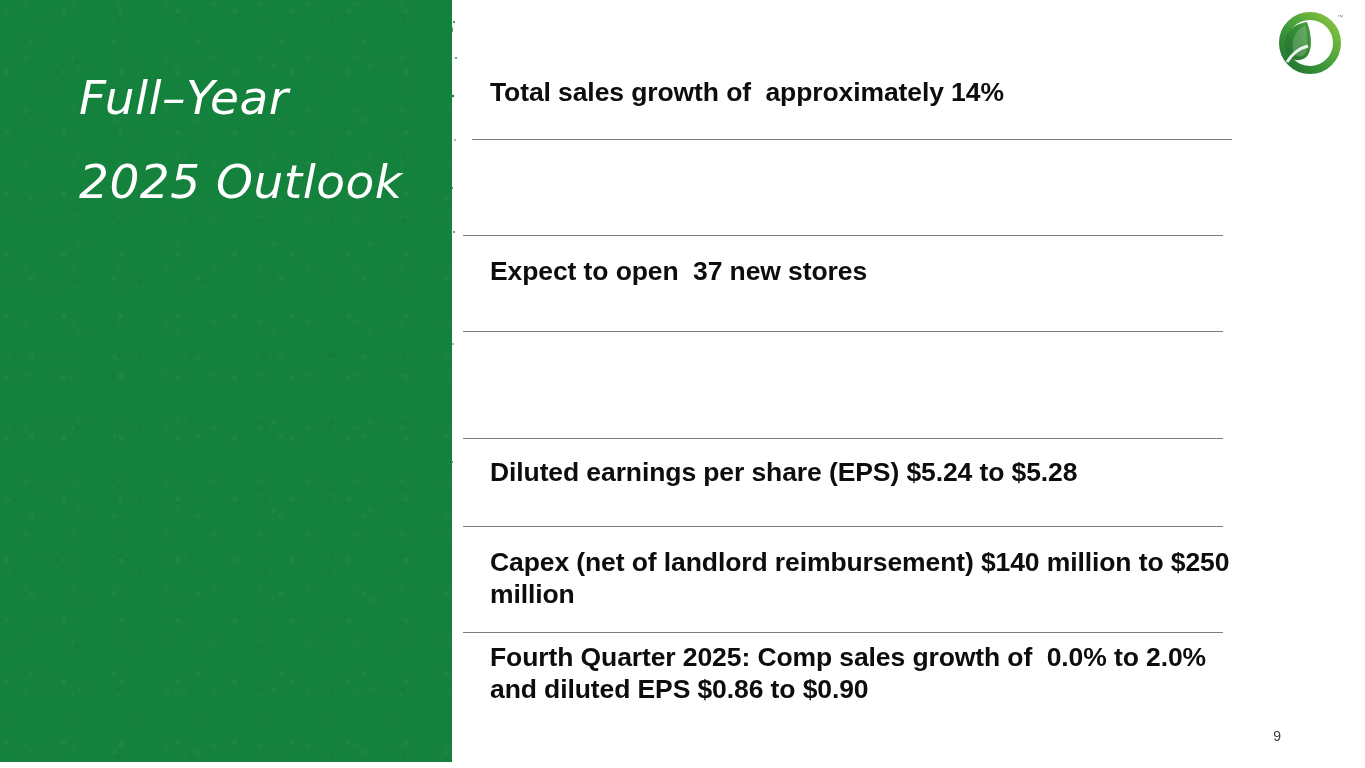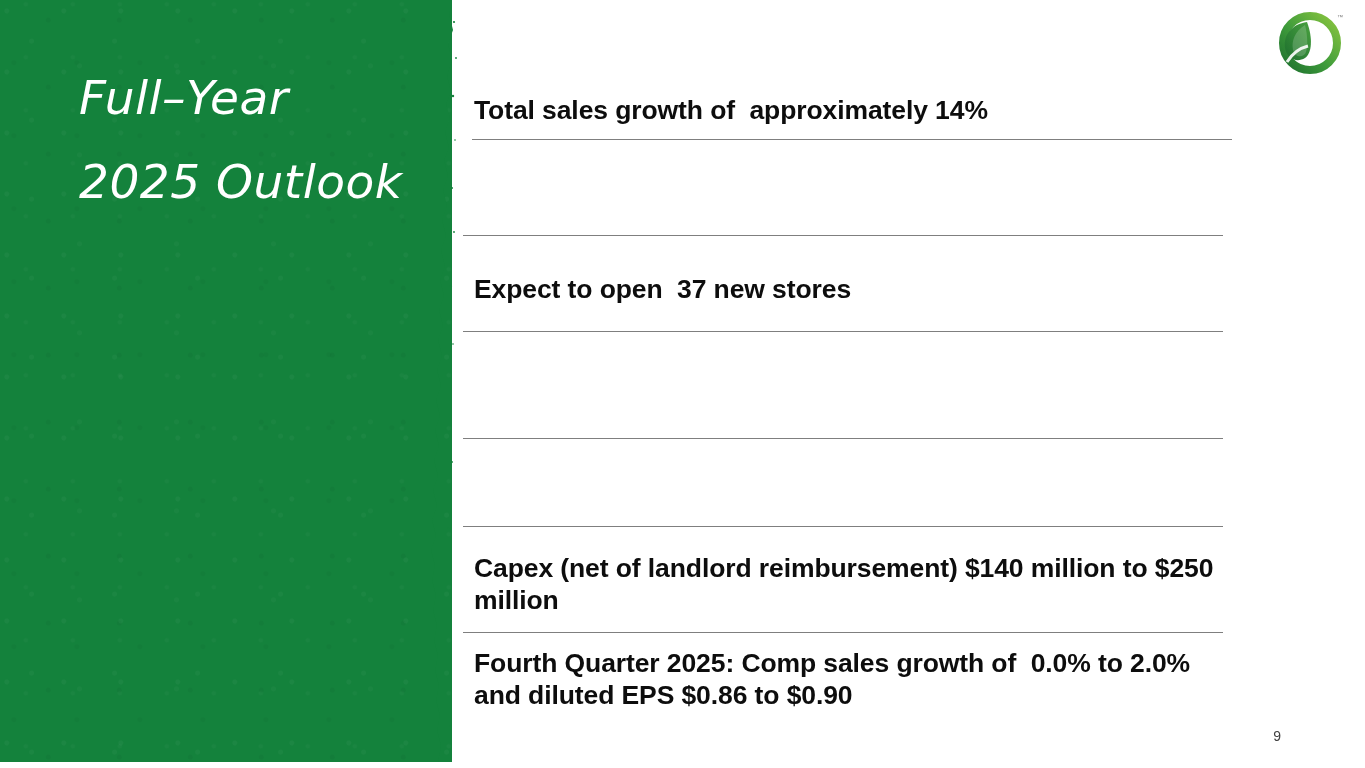--- a/index.html
+++ b/index.html
@@ -65,25 +65,25 @@
   
   .content {
     position: absolute;
     left: 463px;
     top: 0;
     width: 770px;
     height: 768px;
   }
   .bullet-row {
     position: absolute;
-    left: 0;
+    left: 16px;
     width: 760px;
     box-sizing: border-box;
     display: flex;
-    align-items: flex-end;
+    align-items: flex-start;
   }
   .bullet-text {
     display: block;
     padding-left: 11px;
     padding-right: 4px;
     color: #0d0d0d;
     font-family: "Liberation Sans", sans-serif;
     font-weight: bold;
     font-size: 26.5px;
     line-height: 32px;
@@ -166,20 +166,23 @@
 
     <div class="divider" style="top:235px;left:0px;width:760px;"></div>
 
     <div class="bullet-row" style="top:255px;height:50px;">
       <span class="bullet-text">Expect to open  37 new stores</span>
     </div>
     <div class="divider" style="top:331px;left:0px;width:760px;"></div>
 
     <div class="divider" style="top:438px;left:0px;width:760px;"></div>
 
+    <div class="bullet-row" style="top:456px;height:50px;">
+      <span class="bullet-text">Diluted earnings per share (EPS) $5.24 to $5.28</span>
+    </div>
     <div class="divider" style="top:526px;left:0px;width:760px;"></div>
 
     <div class="bullet-row" style="top:546px;height:70px;">
       <span class="bullet-text">Capex (net of landlord reimbursement) $140 million to $250 million</span>
     </div>
     <div class="divider" style="top:632px;left:0px;width:760px;"></div>
 
     <div class="bullet-row" style="top:641px;height:70px;">
       <span class="bullet-text">Fourth Quarter 2025: Comp sales growth of  0.0% to 2.0% and diluted EPS $0.86 to $0.90</span>
     </div>

